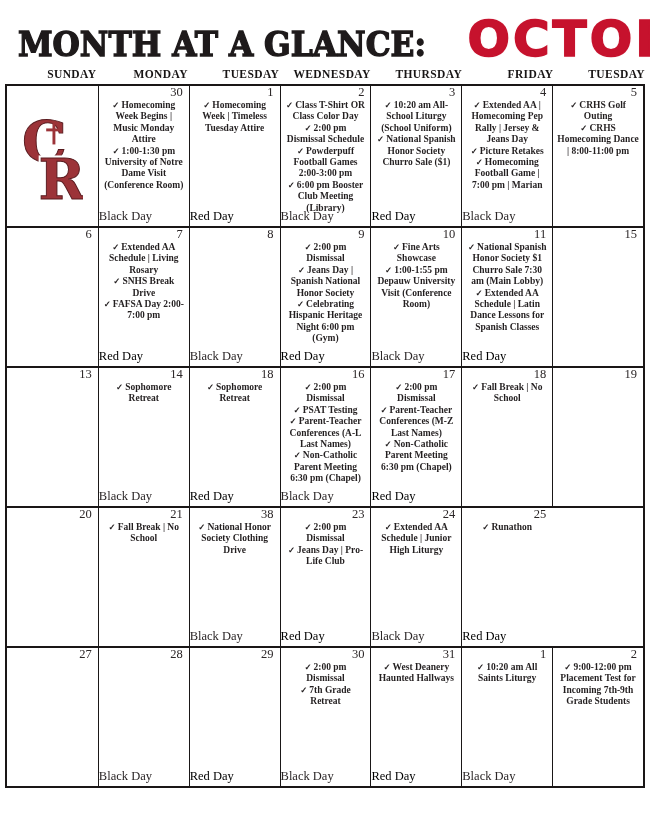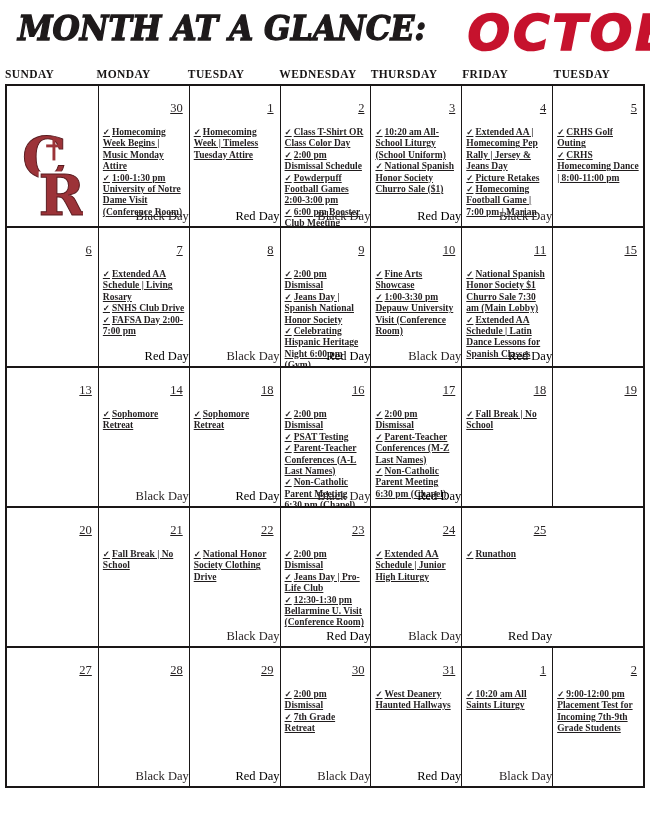--- a/index.html
+++ b/index.html
@@ -1,53 +1,53 @@
 <!DOCTYPE html>
 <html><head>
 <meta charset="utf-8">
 <style>
   * { margin:0; padding:0; box-sizing:border-box; }
   html,body { width:650px; height:827px; background:#ffffff; overflow:hidden;
               font-family:"Liberation Serif", serif; color:#211d1e; }
   .page { position:relative; width:650px; height:827px; padding:0 5px; }
 
   
-  .title-row { display:flex; align-items:flex-start; padding:8px 0 0 13px; height:64px;font-style:italic; }
+  .title-row { display:flex; align-items:flex-end; padding:8px 0 0 13px; height:64px; }
   .title-prefix {
     font-family:"DejaVu Serif", serif; font-weight:bold; font-size:34px;
     color:#1e1a1b; -webkit-text-stroke:1.4px #1e1a1b; letter-spacing:0px;
     transform:scaleX(.92); transform-origin:left bottom; white-space:nowrap;
   }
   .title-month {
     font-family:"DejaVu Sans", sans-serif; font-weight:bold; font-size:50px;
     color:#C6122D; -webkit-text-stroke:1.6px #C6122D; letter-spacing:3px;
     margin-left:6px; white-space:nowrap; line-height:1;
     text-shadow:0 0 2px rgba(244,192,200,.9);
   }
 
   
   .weekday-row { display:grid; grid-template-columns:repeat(7,1fr); margin-top:4px; }
-  .weekday { text-align:left; font-weight:bold; font-size:11.5px;
+  .weekday { text-align:right; font-weight:bold; font-size:11.5px;
              letter-spacing:.4px; color:#181515; }
 
   
   .calendar { border:2px solid #1a1717; margin-top:4px; background:#fff; }
   .week { display:grid; grid-template-columns:repeat(7,1fr); height:140px;
           border-top:2px solid #1a1717; }
   .week:first-child { border-top:none; }
   .cell { position:relative; border-left:1px solid #1a1717;
-          padding:16px 4px 16px 4px; overflow:hidden;text-decoration:underline; }
+          padding:0 4px 16px 4px; overflow:hidden; }
   .cell:first-child { border-left:none; }
   .daynum { text-align:right; font-size:12.5px; line-height:13px;
             color:#2b2627; padding-right:2px; min-height:13px; }
   .events { font-size:9.5px; font-weight:bold; line-height:1.2; color:#231f20;
-            margin-top:12px; }
+            margin-top:1px;text-align:center; }
   .event { margin:0; }
   .check { font-size:8.5px; margin-right:2px; }
-  .daylabel { position:absolute; bottom:2px; left:0; right:0; text-align:right;
+  .daylabel { position:absolute; bottom:2px; left:0; right:0; text-align:left;
               font-size:12.5px; color:#2b2627; }
   .daylabel.red { color:#000000; }
 
   
   .logo-wrap { display:none; align-items:center; justify-content:center;
                height:110px; margin-top:4px; }
   .logo-wrap svg { display:block; }
 </style>
 </head>
 <body>
@@ -149,21 +149,21 @@
     <div class="daynum">6</div>
 
     <div class="events"></div>
     <div class="daylabel"></div>
   </div>
         <div class="cell">
     <div class="daynum">7</div>
 
     <div class="events">
             <div class="event"><span class="check">✓</span><span>Extended AA Schedule | Living Rosary</span></div>
-            <div class="event"><span class="check">✓</span><span>SNHS Club Drive</span></div>
+            <div class="event"><span class="check">✓</span><span>SNHS Break Drive</span></div>
             <div class="event"><span class="check">✓</span><span>FAFSA Day 2:00-7:00 pm</span></div>
           </div>
     <div class="daylabel red">Red Day</div>
   </div>
         <div class="cell">
     <div class="daynum">8</div>
 
     <div class="events"></div>
     <div class="daylabel">Black Day</div>
   </div>
@@ -175,21 +175,21 @@
             <div class="event"><span class="check">✓</span><span>Jeans Day | Spanish National Honor Society</span></div>
             <div class="event"><span class="check">✓</span><span>Celebrating Hispanic Heritage Night 6:00 pm (Gym)</span></div>
           </div>
     <div class="daylabel red">Red Day</div>
   </div>
         <div class="cell">
     <div class="daynum">10</div>
 
     <div class="events">
             <div class="event"><span class="check">✓</span><span>Fine Arts Showcase</span></div>
-            <div class="event"><span class="check">✓</span><span>1:00-3:30 pm Depauw University Visit (Conference Room)</span></div>
+            <div class="event"><span class="check">✓</span><span>1:00-1:55 pm Depauw University Visit (Conference Room)</span></div>
           </div>
     <div class="daylabel">Black Day</div>
   </div>
         <div class="cell">
     <div class="daynum">11</div>
 
     <div class="events">
             <div class="event"><span class="check">✓</span><span>National Spanish Honor Society $1 Churro Sale 7:30 am (Main Lobby)</span></div>
             <div class="event"><span class="check">✓</span><span>Extended AA Schedule | Latin Dance Lessons for Spanish Classes</span></div>
           </div>
@@ -270,34 +270,33 @@
   </div>
         <div class="cell">
     <div class="daynum">21</div>
 
     <div class="events">
             <div class="event"><span class="check">✓</span><span>Fall Break | No School</span></div>
           </div>
     <div class="daylabel"></div>
   </div>
         <div class="cell">
-    <div class="daynum">22</div>
+    <div class="daynum">38</div>
 
     <div class="events">
             <div class="event"><span class="check">✓</span><span>National Honor Society Clothing Drive</span></div>
           </div>
     <div class="daylabel">Black Day</div>
   </div>
         <div class="cell">
     <div class="daynum">23</div>
 
     <div class="events">
             <div class="event"><span class="check">✓</span><span>2:00 pm Dismissal</span></div>
             <div class="event"><span class="check">✓</span><span>Jeans Day | Pro-Life Club</span></div>
-            <div class="event"><span class="check">✓</span><span>12:30-1:30 pm Bellarmine U. Visit (Conference Room)</span></div>
           </div>
     <div class="daylabel red">Red Day</div>
   </div>
         <div class="cell">
     <div class="daynum">24</div>
 
     <div class="events">
             <div class="event"><span class="check">✓</span><span>Extended AA Schedule | Junior High Liturgy</span></div>
           </div>
     <div class="daylabel">Black Day</div>

